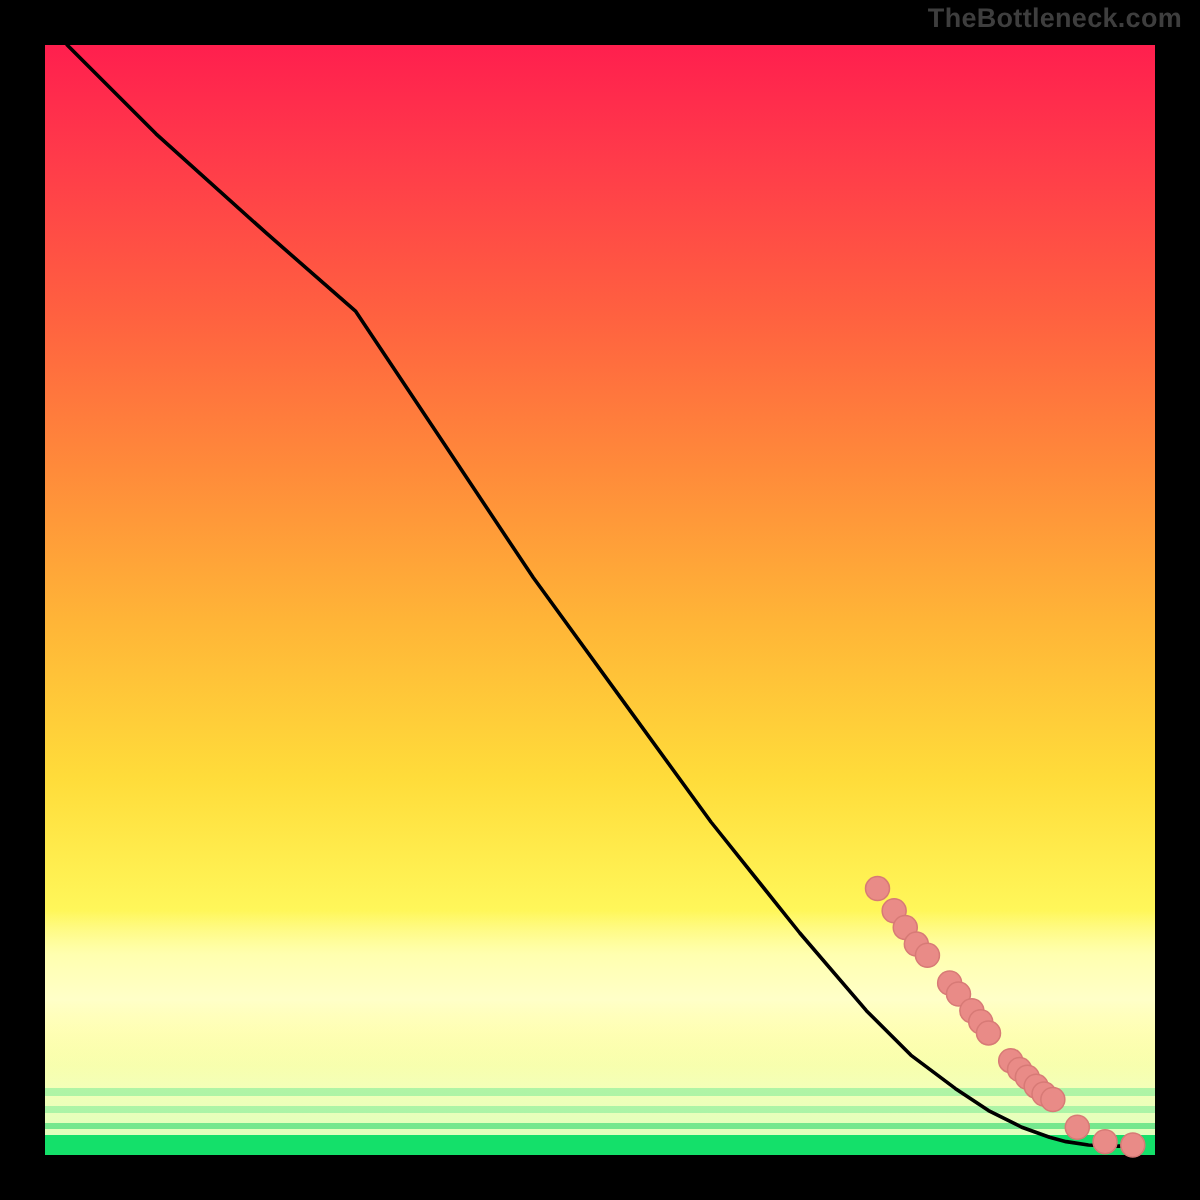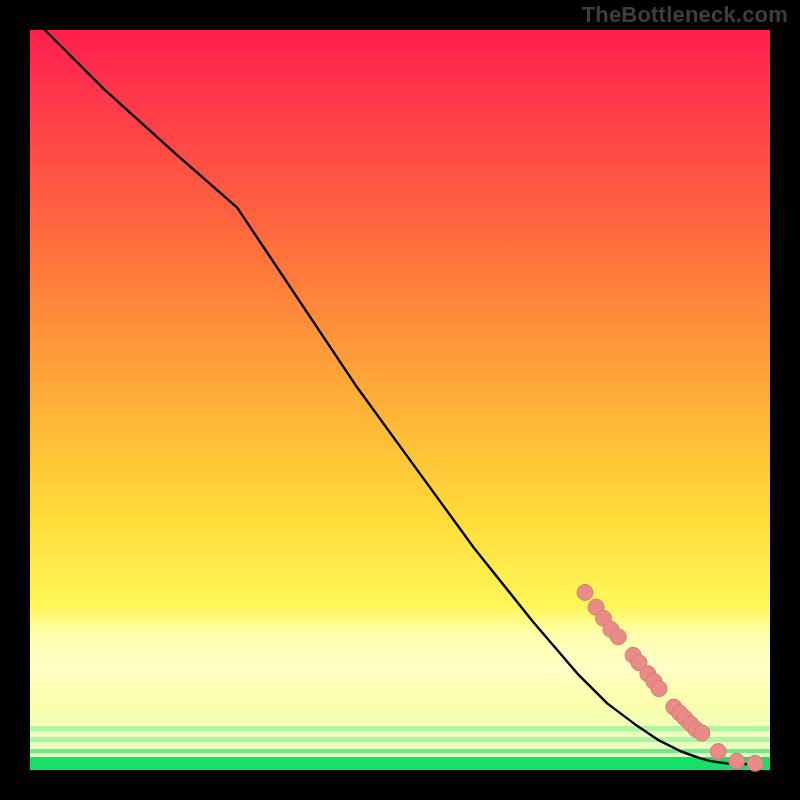--- a/index.html
+++ b/index.html
@@ -15,21 +15,21 @@
     position: relative;
     width: 800px;
     height: 800px;
     background: #000;
   }
   .watermark {
     position: absolute;
     top: 2px;
     right: 12px;
     color: #3e3e3e;
-    font-size: 22px;
+    font-size: 18px;
     font-weight: 600;
     letter-spacing: 0.2px;
     user-select: none;
   }
   .plot {
     position: absolute;
     left: 30px;
     top: 30px;
     width: 740px;
     height: 740px;

